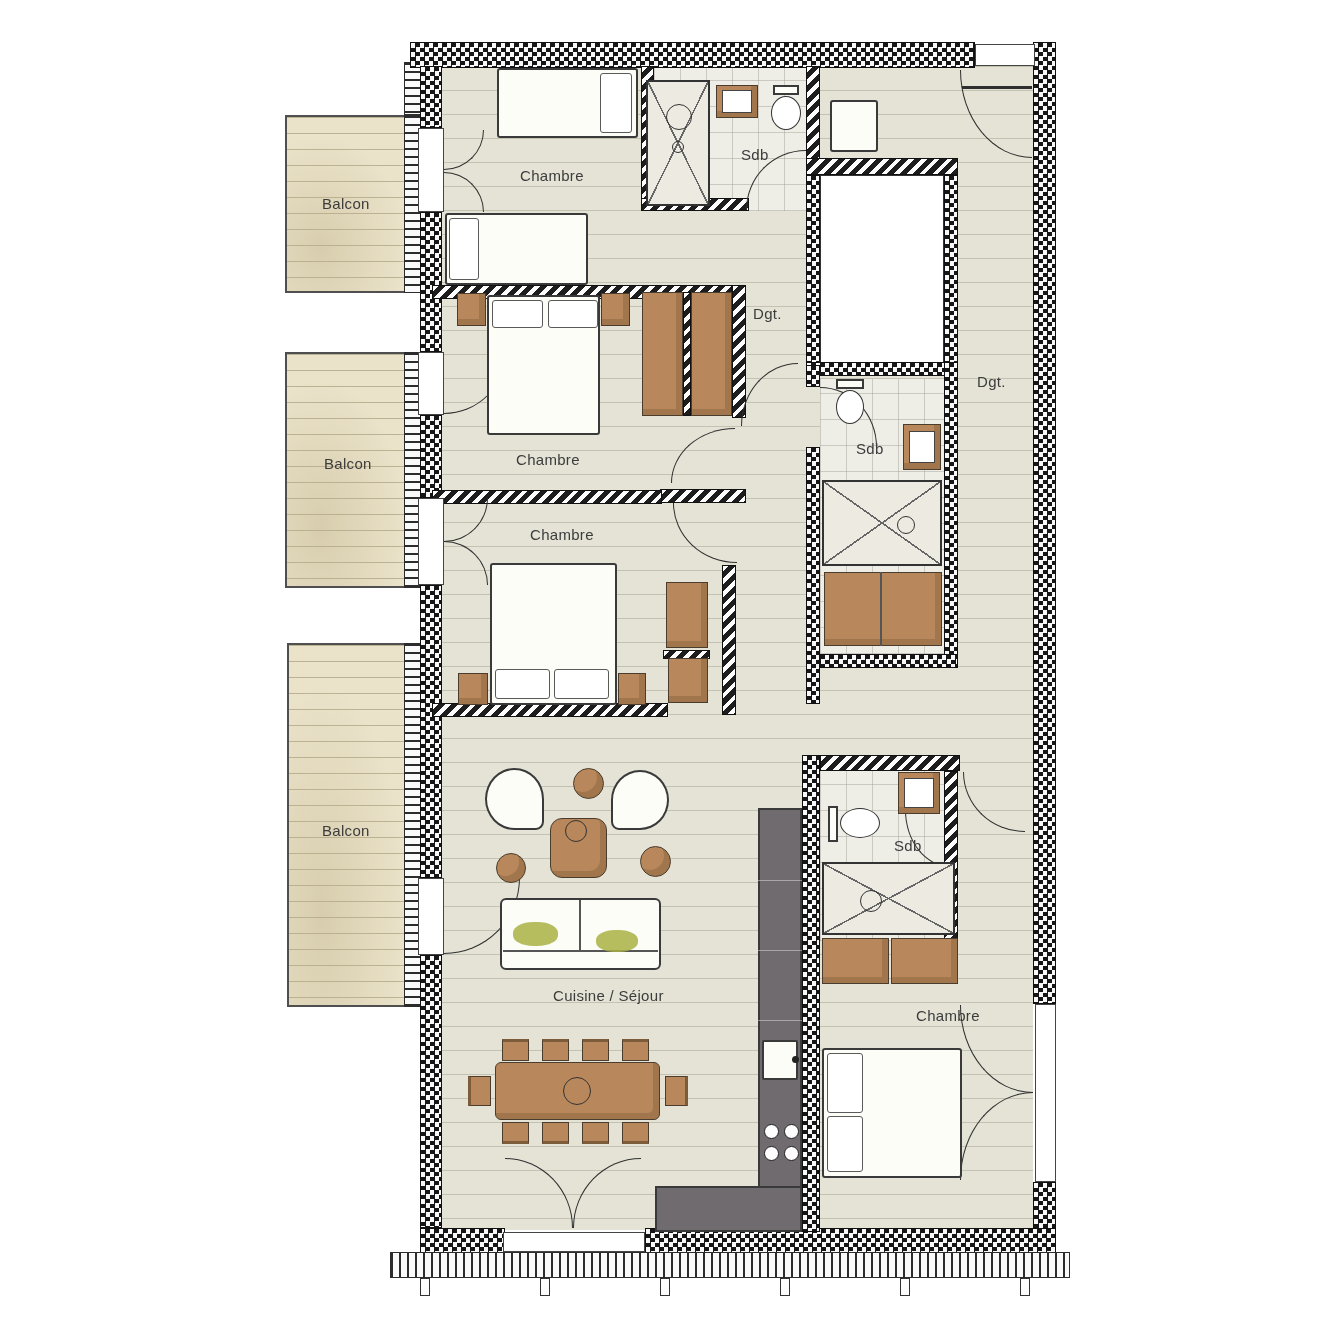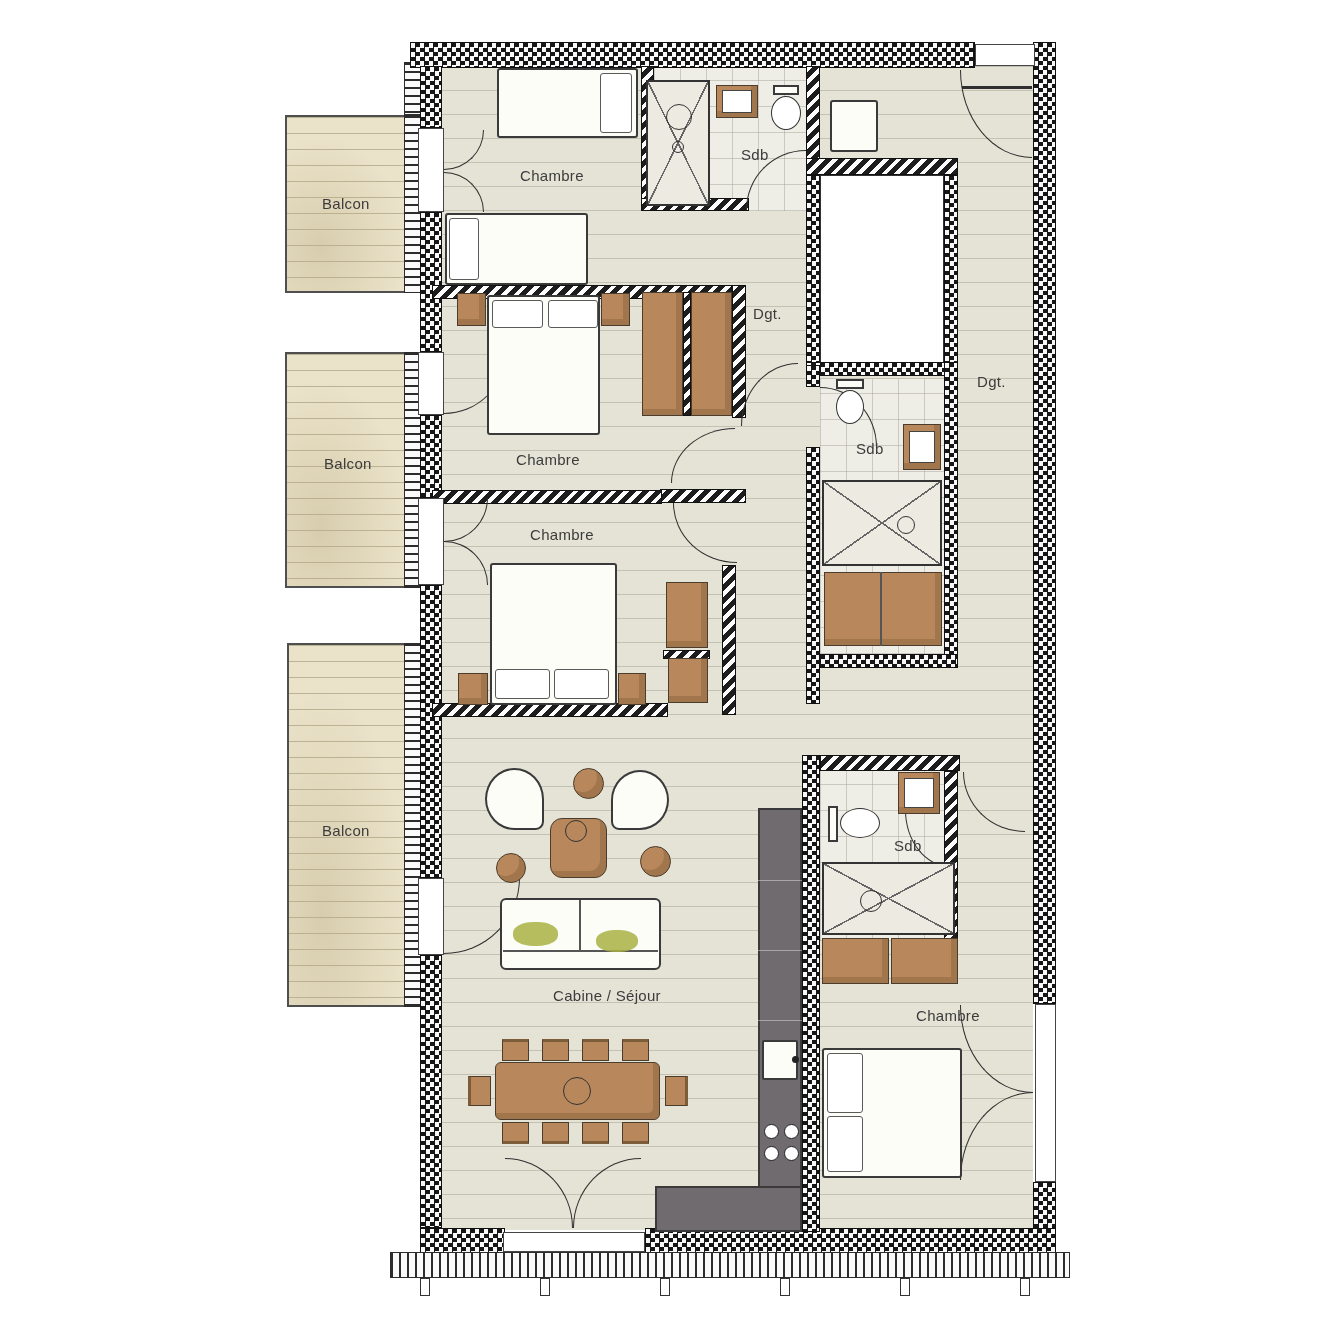--- a/index.html
+++ b/index.html
@@ -235,17 +235,17 @@
   <div class="lbl" style="left:322px;top:195px;">Balcon</div>
   <div class="lbl" style="left:324px;top:455px;">Balcon</div>
   <div class="lbl" style="left:322px;top:822px;">Balcon</div>
   <div class="lbl" style="left:520px;top:167px;">Chambre</div>
   <div class="lbl" style="left:741px;top:146px;">Sdb</div>
   <div class="lbl" style="left:753px;top:305px;">Dgt.</div>
   <div class="lbl" style="left:516px;top:451px;">Chambre</div>
   <div class="lbl" style="left:530px;top:526px;">Chambre</div>
   <div class="lbl" style="left:856px;top:440px;">Sdb</div>
   <div class="lbl" style="left:977px;top:373px;">Dgt.</div>
-  <div class="lbl" style="left:553px;top:987px;">Cabine / Séjour</div>
+  <div class="lbl" style="left:553px;top:987px;">Cuisine / Séjour</div>
   <div class="lbl" style="left:894px;top:837px;">Sdb</div>
   <div class="lbl" style="left:916px;top:1007px;">Chambre</div>
 
 </div>
 
 </body></html>

